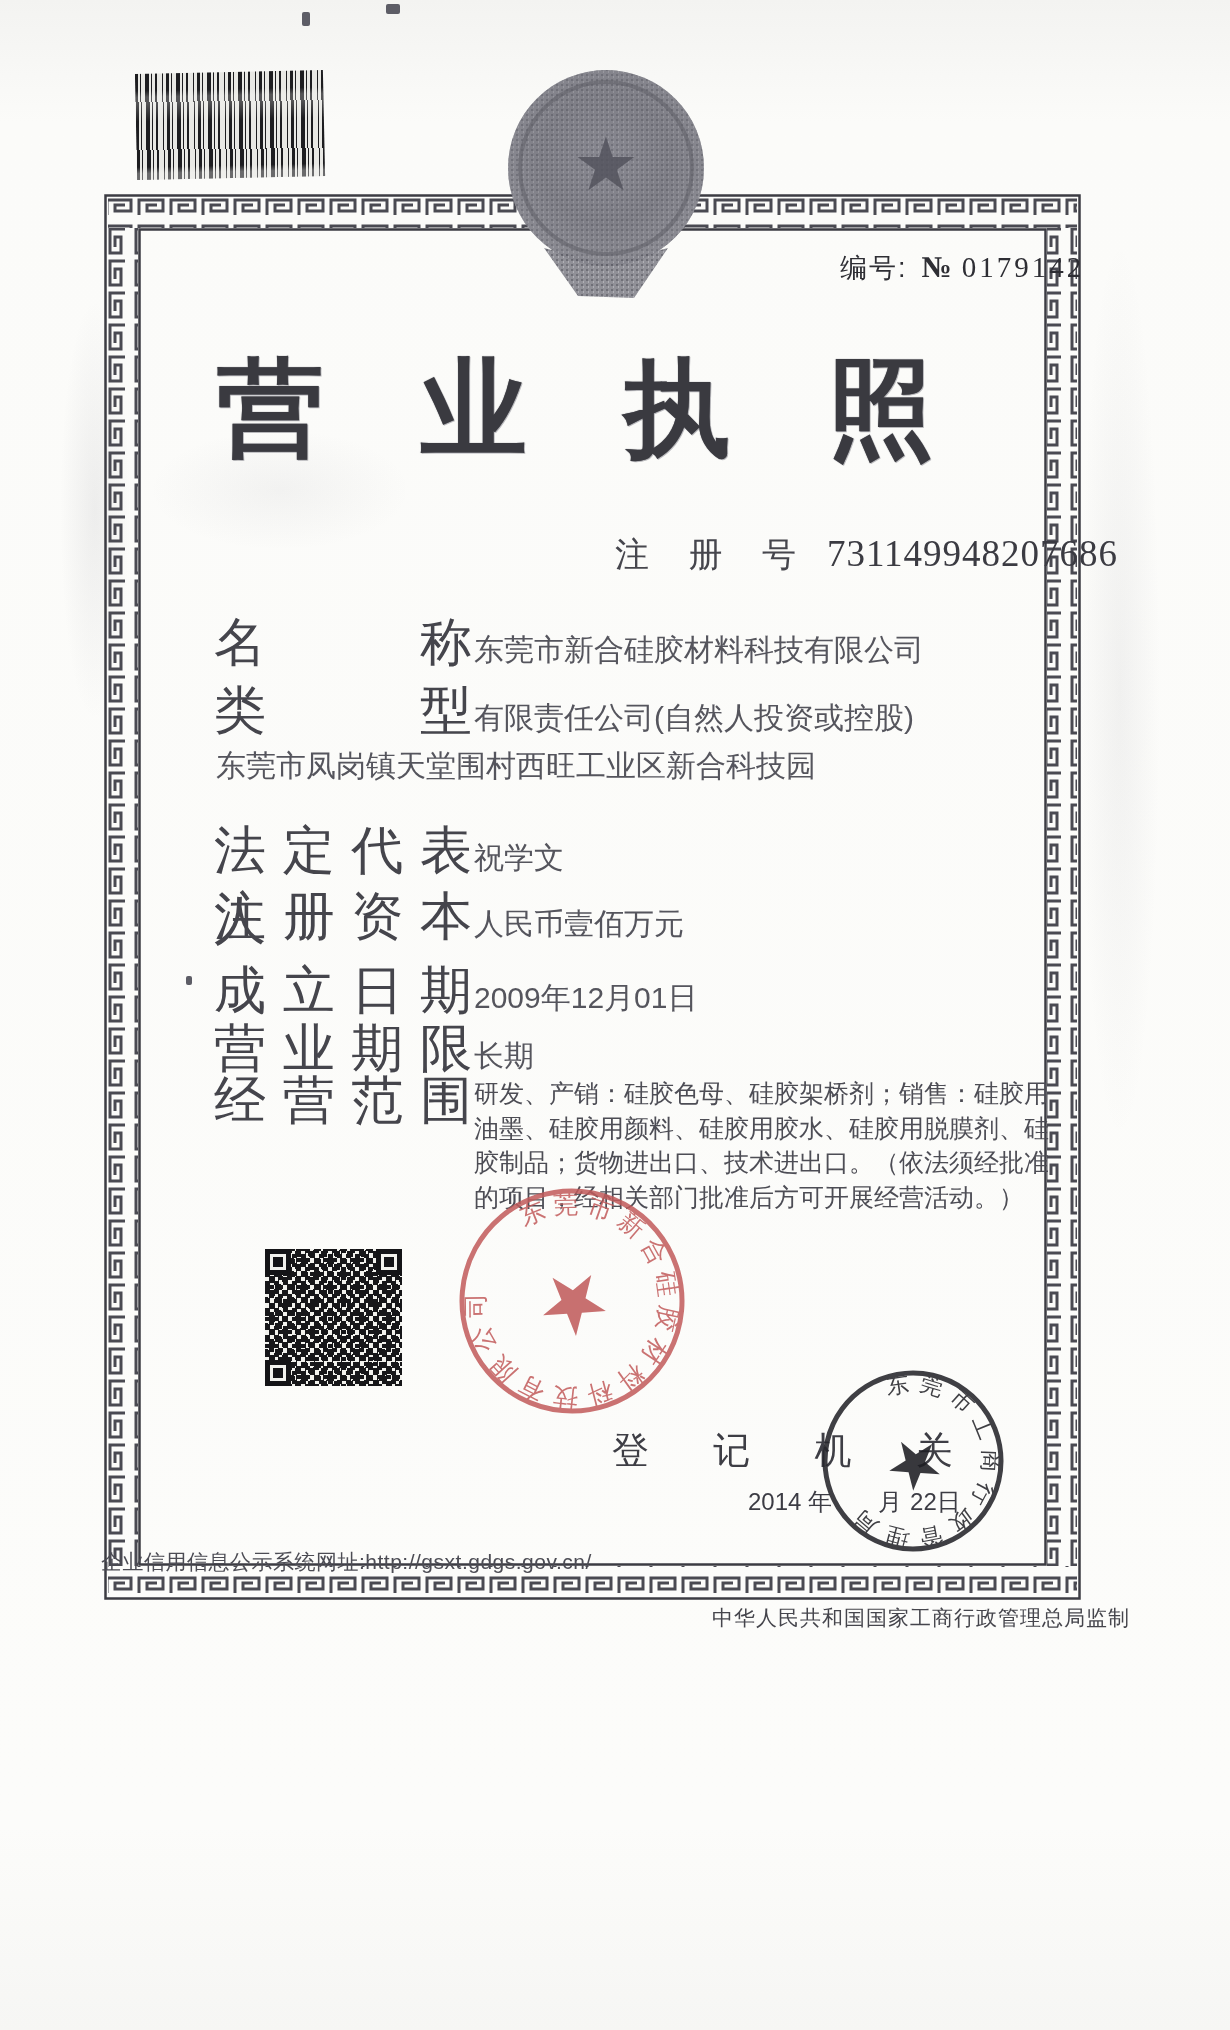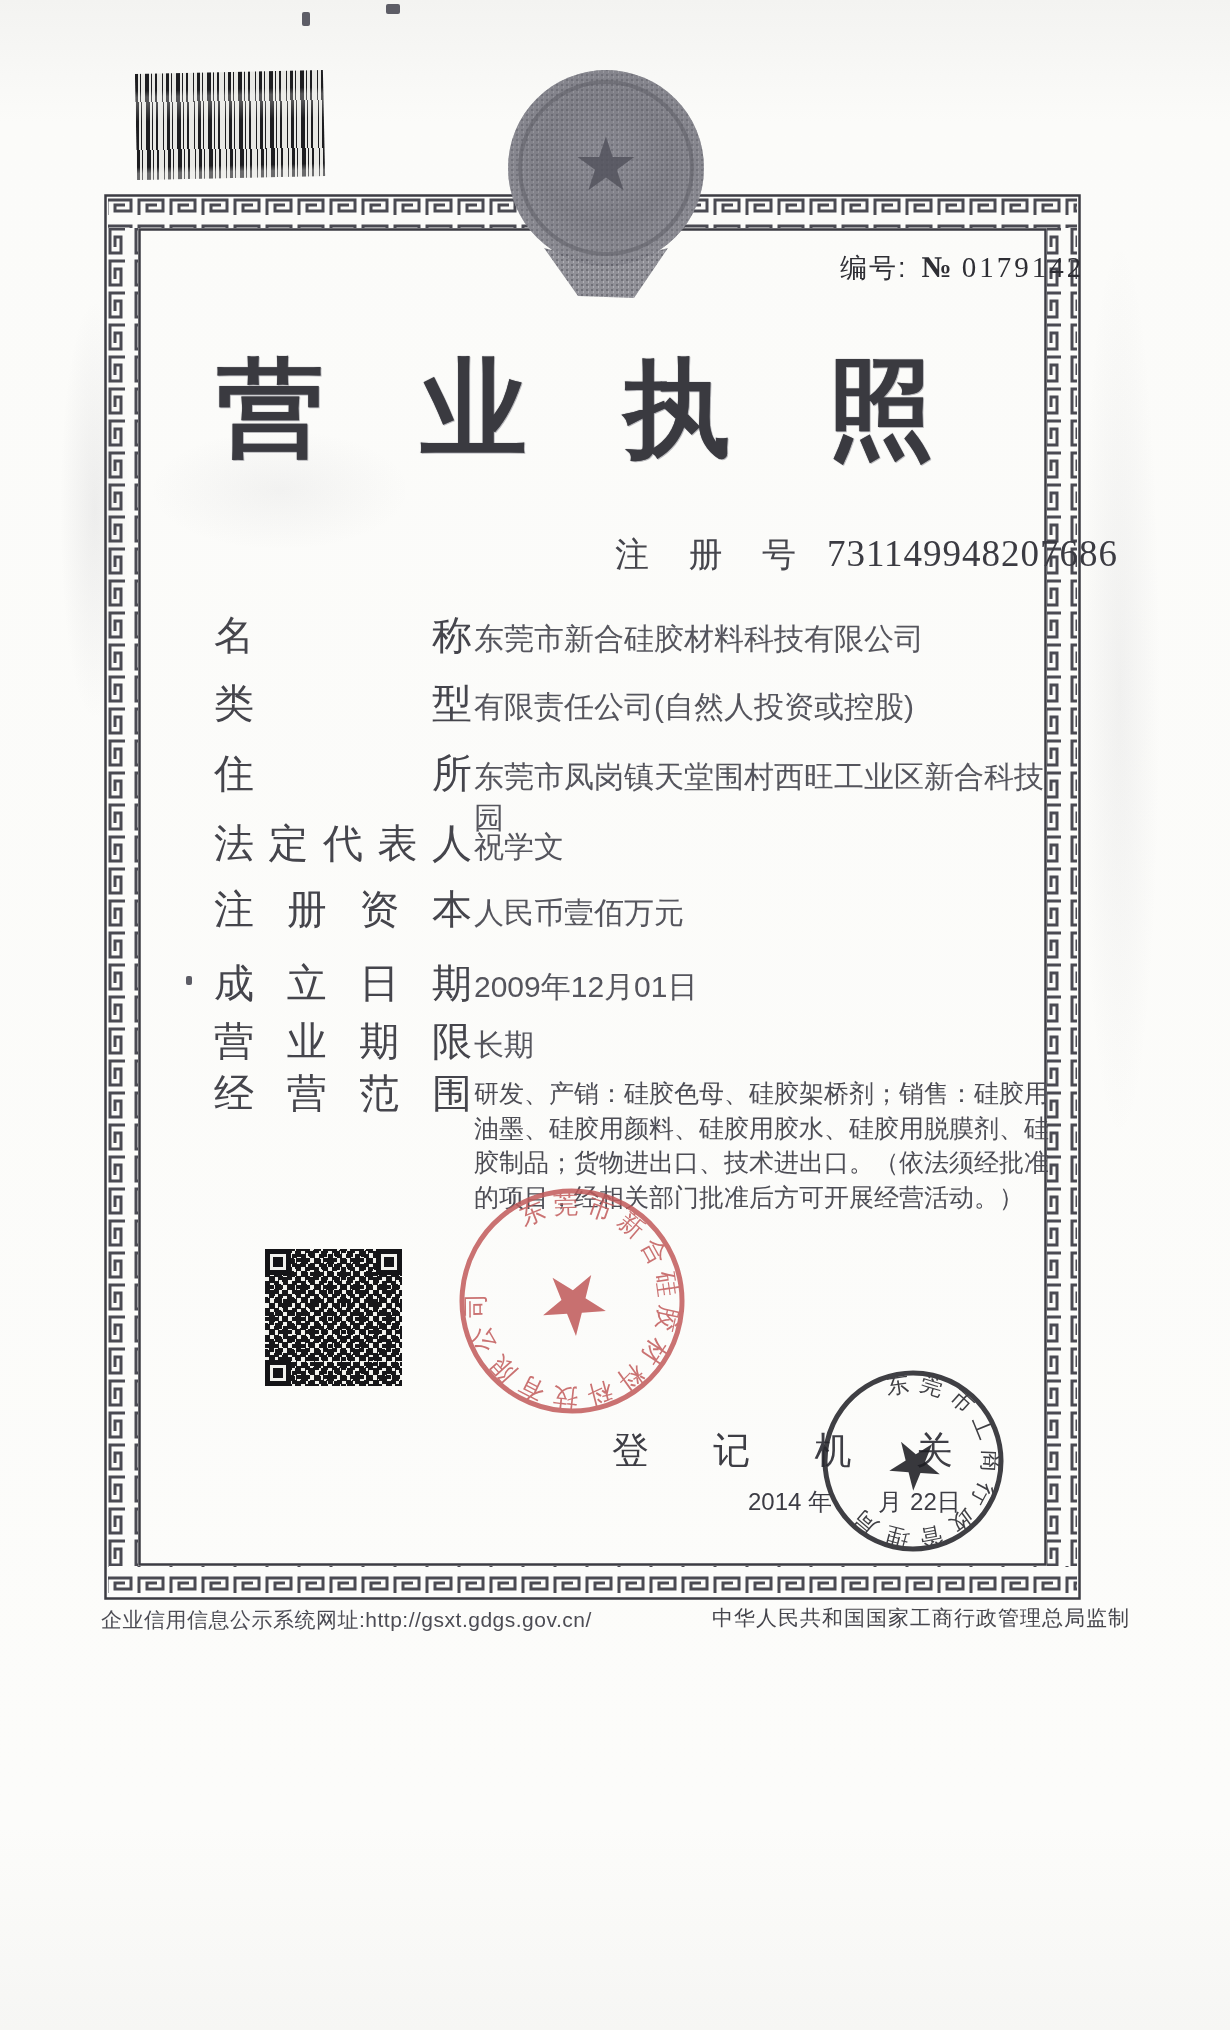--- a/index.html
+++ b/index.html
@@ -39,21 +39,21 @@
     font-size:106px;font-weight:bold;letter-spacing:34px;color:#3a3a40;
     text-shadow:0 0 1px #55555c, 1px 1px 0 rgba(90,90,100,.35);
   }
   
   .regno{left:615px;top:532px;z-index:3;display:flex;align-items:baseline;}
   .regno .lbl{font-size:34px;letter-spacing:15px;color:#46464d;}
   .regno .val{font-family:"Liberation Serif",serif;font-size:37px;color:#3b3b42;margin-left:16px;letter-spacing:1px;}
   
   .row{position:absolute;left:214px;width:846px;display:flex;align-items:baseline;z-index:3;}
   .row .lbl{
-    width:258px;flex:none;font-size:40px;color:#45454c;font-weight:500;
+    width:258px;flex:none;font-size:52px;color:#45454c;font-weight:500;
     text-align:justify;text-align-last:justify;white-space:normal;
   }
   .row .val{font-size:30px;color:#55555d;margin-left:0;padding-left:2px;}
   .r0{top:608px;} .r1{top:676px;} .r2{top:746px;} .r3{top:816px;}
   .r4{top:882px;} .r5{top:956px;} .r6{top:1014px;} .r7{top:1066px;align-items:flex-start;}
   .r7 .val{width:580px;font-size:25px;line-height:1.38;color:#4d4d55;padding-top:10px;}
   
   .qr{
     left:265px;top:1249px;width:137px;height:137px;z-index:3;image-rendering:pixelated;
     background:
@@ -65,21 +65,21 @@
   .finder::after{content:"";position:absolute;left:3px;top:3px;width:10px;height:10px;background:#141417;}
   .f-tl{left:0;top:0;} .f-tr{right:0;top:0;} .f-bl{left:0;bottom:0;}
   
   .seal-red{left:455px;top:1184px;width:234px;height:234px;transform:rotate(-40deg);z-index:6;opacity:.85;}
   .seal-black{left:820px;top:1368px;width:186px;height:186px;transform:rotate(-32deg);z-index:7;opacity:.88;}
   
   .regauth{left:612px;top:1426px;font-size:37px;letter-spacing:27px;color:#3e3e45;font-weight:500;z-index:4;}
   .issue-date{left:748px;top:1486px;font-size:24px;color:#3c3c44;z-index:4;display:flex;}
   .issue-date .m{margin-left:46px;} .issue-date .d{margin-left:8px;}
   
-  .foot-l{left:101px;top:1606px;font-size:21px;color:#4c4c54;letter-spacing:.5px;z-index:3;font-family:"Liberation Sans",sans-serif;}
+  .foot-l{left:101px;top:1548px;font-size:21px;color:#4c4c54;letter-spacing:.5px;z-index:3;font-family:"Liberation Sans",sans-serif;}
   .foot-r{left:712px;top:1604px;font-size:21px;color:#45454c;letter-spacing:1px;z-index:3;}
 </style>
 </head>
 <body>
 
 <div class="canvas">
 
   <div class="blob b1"></div>
   <div class="blob b2"></div>
   <div class="blob b3"></div>
@@ -143,21 +143,20 @@
 
   <div class="row r0">
     <span class="lbl">名 称</span>
     <span class="val">东莞市新合硅胶材料科技有限公司</span>
   </div>
   <div class="row r1">
     <span class="lbl">类 型</span>
     <span class="val">有限责任公司(自然人投资或控股)</span>
   </div>
   <div class="row r2">
-    <span class="lbl">住 所</span>
     <span class="val">东莞市凤岗镇天堂围村西旺工业区新合科技园</span>
   </div>
   <div class="row r3">
     <span class="lbl">法 定 代 表 人</span>
     <span class="val">祝学文</span>
   </div>
   <div class="row r4">
     <span class="lbl">注 册 资 本</span>
     <span class="val">人民币壹佰万元</span>
   </div>

